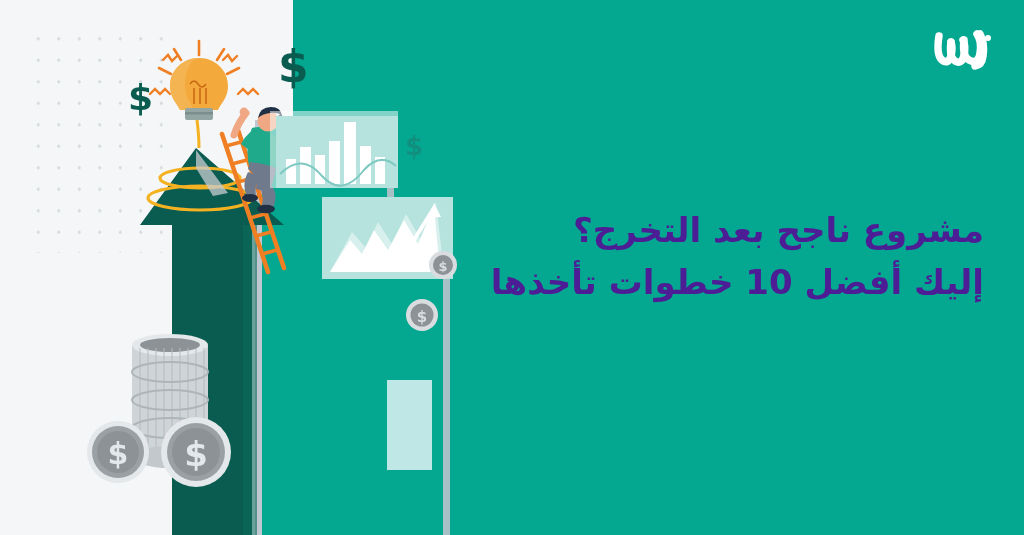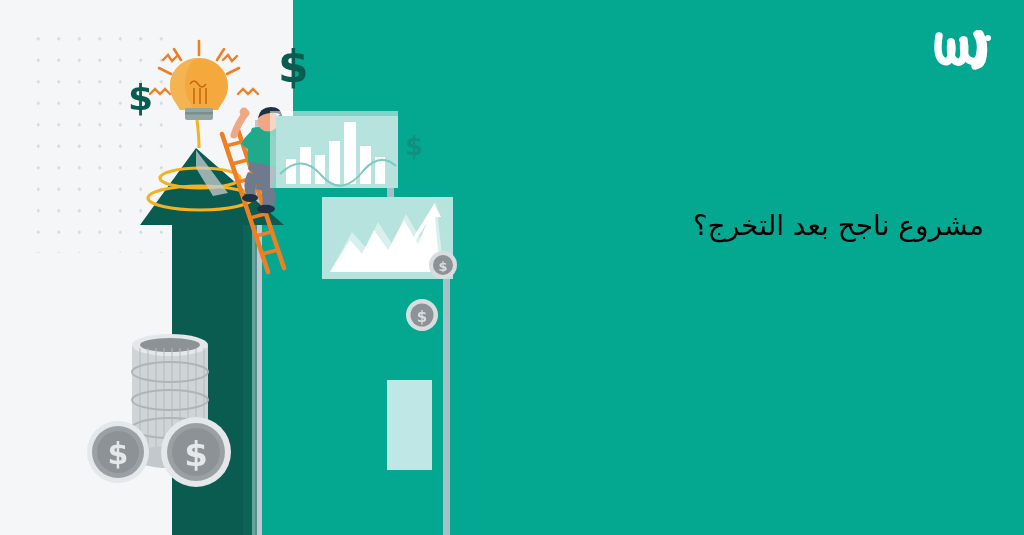--- a/index.html
+++ b/index.html
@@ -25,23 +25,23 @@
   }
   
   .right-panel{
     position:absolute;left:293px;top:0;width:731px;height:535px;
     background:#04a891;
   }
   
   .headline{
     position:absolute;right:40px;top:205px;width:580px;
     text-align:right;direction:rtl;
-    color:#000000;
-    font-weight:normal;
-    font-size:28px;
+    color:#4c1d95;
+    font-weight:bold;
+    font-size:34px;
     line-height:1.52;
     letter-spacing:0px;
   }
   .headline .l2{display:block;}
   
   .logo{
     position:absolute;right:24px;top:20px;width:72px;height:58px;
   }
   
   .stage{position:absolute;left:0;top:0;width:1024px;height:535px;}
@@ -246,15 +246,16 @@
         <path d="M23 22 q-2 15 4 19 q7 4 9 -6 q2 -9 -1 -15"></path>
         <path d="M36 20 q-2 16 5 20 q9 5 11 -7 q2 -12 -3 -19"></path>
         <path d="M52 14 q5 9 3 22 q-1 9 -8 10"></path>
       </g>
       <circle cx="60" cy="18" r="3" fill="#ffffff"></circle>
     </svg>
   </div>
 
   <div class="headline">
     <span class="l1">مشروع ناجح بعد التخرج؟</span>
+    <span class="l2">إليك أفضل 10 خطوات تأخذها</span>
   </div>
 
 </div>
 
 </body></html>

